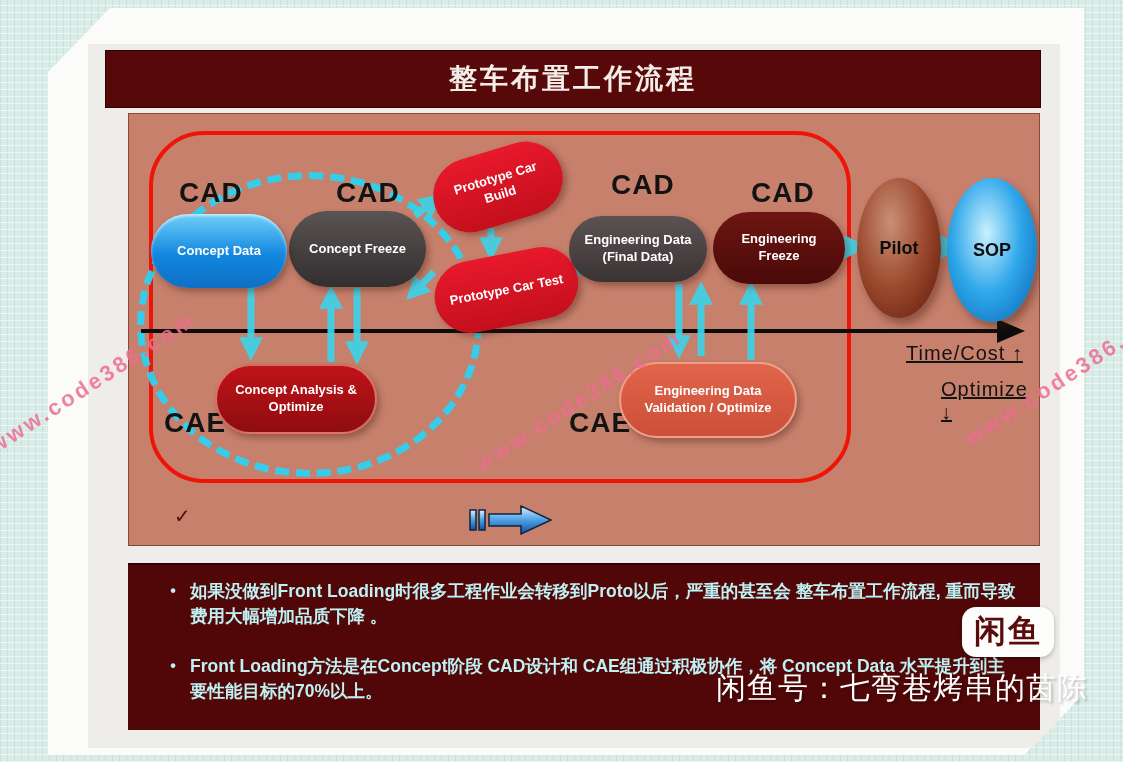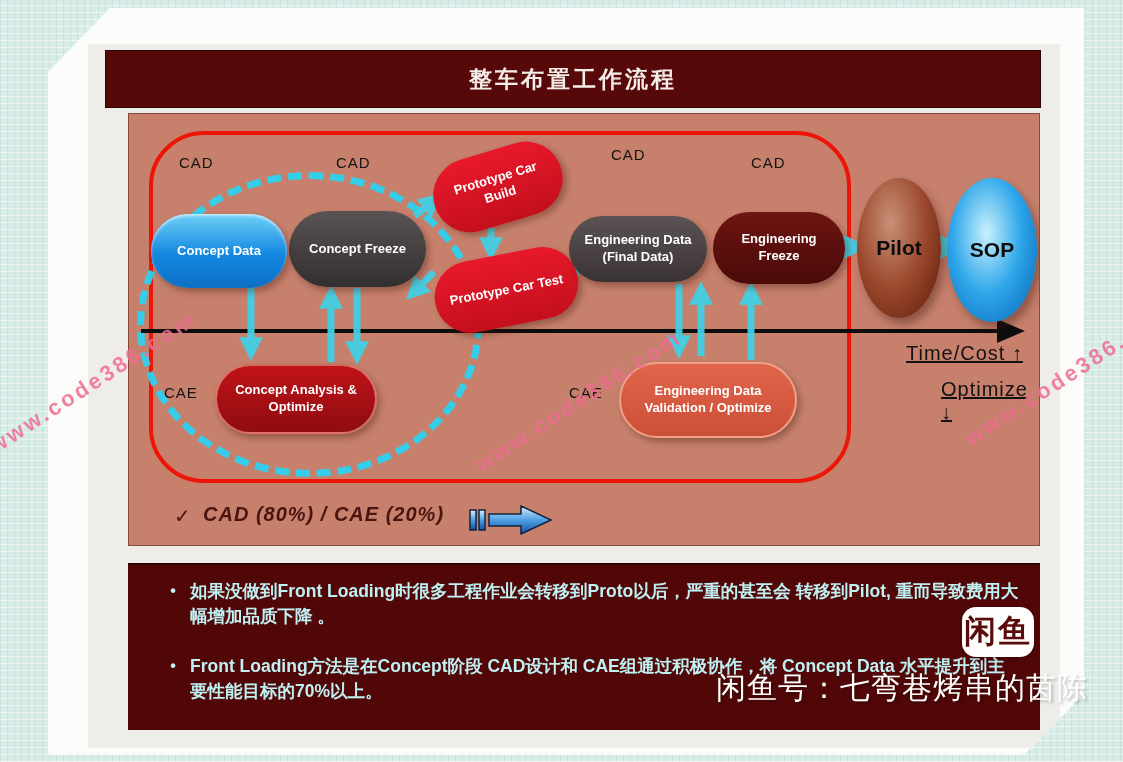--- a/index.html
+++ b/index.html
@@ -18,35 +18,35 @@
     clip-path:polygon(62px 0, 1036px 0, 1036px 686px, 976px 747px, 0 747px, 0 64px);
   }
   .page-inner {
     position:absolute; left:40px; top:36px; width:972px; height:704px;
     background:#efedea;
   }
   .title-bar {
     position:absolute; left:57px; top:42px; width:936px; height:58px;
     background:#570808; border:1px solid #2e0303;
     display:flex; align-items:center; justify-content:center;
-    color:#f3ece8; font-size:23px; font-weight:bold; letter-spacing:3px;
+    color:#f3ece8; font-size:28px; font-weight:bold; letter-spacing:3px;
   }
   .diagram {
     position:absolute; left:80px; top:105px; width:912px; height:433px;
     background:#c6806c; border:1px solid #8a4a3a; overflow:hidden;
   }
   .red-frame {
     position:absolute; left:20px; top:17px; width:702px; height:352px;
     border:4px solid #ee1508; border-radius:55px;
   }
   .dashed-circle {
     position:absolute; left:8px; top:58px; width:345px; height:305px;
     border:7px dashed #2ed2f0; border-radius:50%; opacity:.95;
   }
-  .phase-label { position:absolute; color:#131313; font-size:15px; font-weight:normal; letter-spacing:1px; }
+  .phase-label { position:absolute; color:#131313; font-size:28px; font-weight:bold; letter-spacing:1px;margin-top:23px; }
   .node {
     position:absolute; display:flex; align-items:center; justify-content:center;
     text-align:center; color:#fff; font-weight:bold; font-size:13px; line-height:1.3;
     border-radius:40px; padding:4px 10px;
     box-shadow:3px 4px 6px rgba(60,20,10,.35);
   }
   .node-concept-data  { left:22px;  top:100px; width:136px; height:74px;
     background:linear-gradient(180deg,#6fd0f7,#1287e0 55%,#0d6fc4);
     box-shadow:inset 0 2px 3px rgba(255,255,255,.6), 3px 4px 6px rgba(60,20,10,.35); }
   .node-concept-freeze{ left:160px; top:97px;  width:137px; height:76px;
@@ -59,21 +59,21 @@
     background:linear-gradient(180deg,#5c5253,#3a3334); }
   .node-eng-freeze    { left:584px; top:98px;  width:132px; height:72px;
     background:linear-gradient(180deg,#6e1512,#4a0a08); }
   .node-concept-analysis { left:86px; top:250px; width:162px; height:70px;
     background:linear-gradient(180deg,#c01318,#8e0c10); border:2px solid rgba(255,190,170,.55); border-radius:36px; }
   .node-eng-validation{ left:490px; top:248px; width:178px; height:76px;
     background:linear-gradient(180deg,#e0654a,#cc4f38); border:2px solid #f0a088; border-radius:38px; }
   .ball {
     position:absolute; border-radius:50%;
     display:flex; align-items:center; justify-content:center;
-    color:#0d0d0d; font-weight:bold; font-size:21px;
+    color:#0d0d0d; font-weight:bold; font-size:18px;
     box-shadow:4px 6px 8px rgba(60,20,10,.4);
   }
   .ball-pilot { left:728px; top:64px; width:84px; height:140px;
     background:radial-gradient(ellipse at 40% 32%, #c99078, #9c4a2e 48%, #6a2310 88%); }
   .ball-sop   { left:818px; top:64px; width:90px; height:144px;
     background:radial-gradient(ellipse at 44% 38%, #c8f1fd, #2fa7ea 48%, #0b6dbd 90%); }
   .axis-label { position:absolute; color:#131313; font-size:20px; font-weight:normal; text-decoration:underline; letter-spacing:1px; }
   .ratio-text { position:absolute; color:#4a1410; font-size:20px; font-weight:bold; font-style:italic; letter-spacing:1px; }
   .arrows-svg, .timeline-svg { position:absolute; left:0; top:0; pointer-events:none; }
   .big-arrow { position:absolute; left:340px; top:391px; }
@@ -86,21 +86,21 @@
   .bullet-marker { width:34px; flex:0 0 34px; text-align:center; font-size:16px; }
   .bullet-text { flex:1; }
   .wm {
     position:absolute; color:#ef6d92; font-size:22px; font-weight:bold;
     letter-spacing:3px; opacity:.85; white-space:nowrap; pointer-events:none; z-index:40;
   }
   .wm-left   { left:-28px; top:370px; transform:rotate(-33deg); }
   .wm-center { left:458px; top:388px; transform:rotate(-33deg); }
   .wm-right  { left:948px; top:362px; transform:rotate(-33deg); }
   .xianyu-logo {
-    position:absolute; left:962px; top:607px; width:72px; height:50px;
+    position:absolute; left:962px; top:607px; width:92px; height:50px;
     background:#fdfdfc; border-radius:14px; z-index:50;
     display:flex; align-items:center; justify-content:center;
     color:#5a0b0b; font-size:32px; font-weight:bold; letter-spacing:2px;
     box-shadow:0 2px 5px rgba(0,0,0,.25);
   }
   .xianyu-id {
     position:absolute; left:668px; top:668px; width:400px; z-index:50;
     color:#ffffff; font-size:30px; letter-spacing:1px;
     text-shadow:2px 2px 3px rgba(0,0,0,.25); white-space:nowrap;margin-left:48px;
   }
@@ -182,41 +182,40 @@
         <span>Engineering Data Validation / Optimize</span>
       </div>
     <div class="node node-concept-analysis">
         <span>Concept Analysis &amp; Optimize</span>
       </div>
 
     <div class="axis-label" style="left:777px;top:228px">Time/Cost ↑</div>
     <div class="axis-label" style="left:812px;top:264px">Optimize ↓</div>
 
     <div class="ratio-text" style="left:45px;top:390px;font-style:normal">✓</div>
-    <div class="ratio-text" style="left:74px;top:389px">CAD (80%) / CAE (20%)</div>
     <svg class="big-arrow" width="84" height="30">
       <defs>
         <linearGradient id="blg" x1="0" y1="0" x2="0" y2="1">
           <stop offset="0" stop-color="#dff0fb"></stop>
           <stop offset="0.45" stop-color="#58a8e8"></stop>
           <stop offset="1" stop-color="#0d4fa8"></stop>
         </linearGradient>
       </defs>
       <g stroke="#10243f" stroke-width="1.5" fill="url(#blg)">
         <rect x="1" y="5" width="6" height="20"></rect>
         <rect x="10" y="5" width="6" height="20"></rect>
         <polygon points="20,9 52,9 52,1 82,15 52,29 52,21 20,21"></polygon>
       </g>
     </svg>
   </div>
 
   <div class="notes">
     <div class="bullet">
       <div class="bullet-marker">•</div>
-      <div class="bullet-text">如果没做到Front Loading时很多工程作业会转移到Proto以后，严重的甚至会 转移到Pilot, 重而导致费用大幅增加品质下降 。</div>
+      <div class="bullet-text">如果没做到Front Loading时很多工程作业会转移到Proto以后，严重的甚至会 整车布置工作流程, 重而导致费用大幅增加品质下降 。</div>
     </div>
     <div class="bullet">
       <div class="bullet-marker">•</div>
       <div class="bullet-text">Front Loading方法是在Concept阶段  CAD设计和 CAE组通过积极协作，将 Concept Data 水平提升到主要性能目标的70%以上。</div>
     </div>
   </div>
 </div>
 
 <div class="wm wm-left">www.code386.com</div>
 <div class="wm wm-center">www.code386.com</div>

